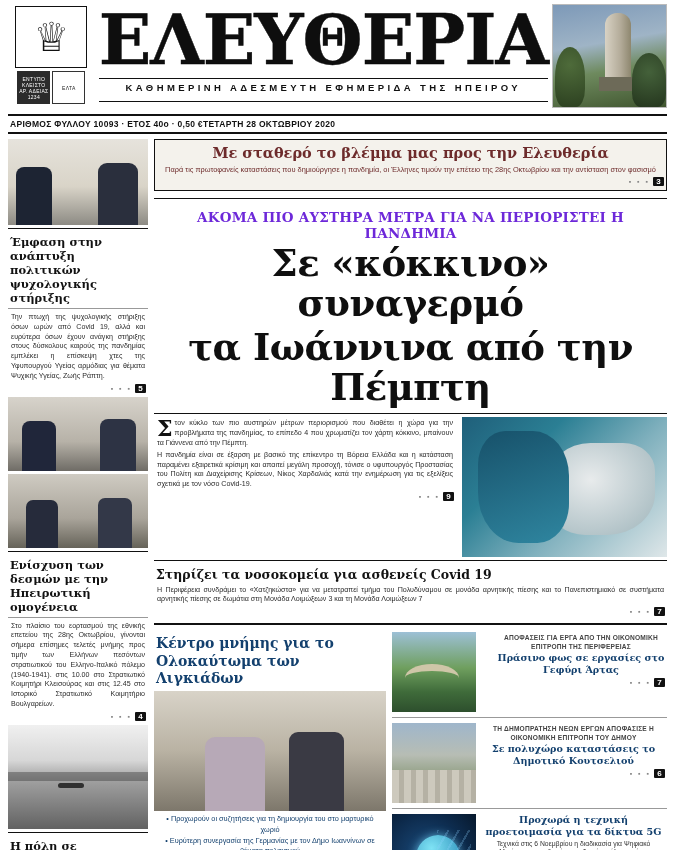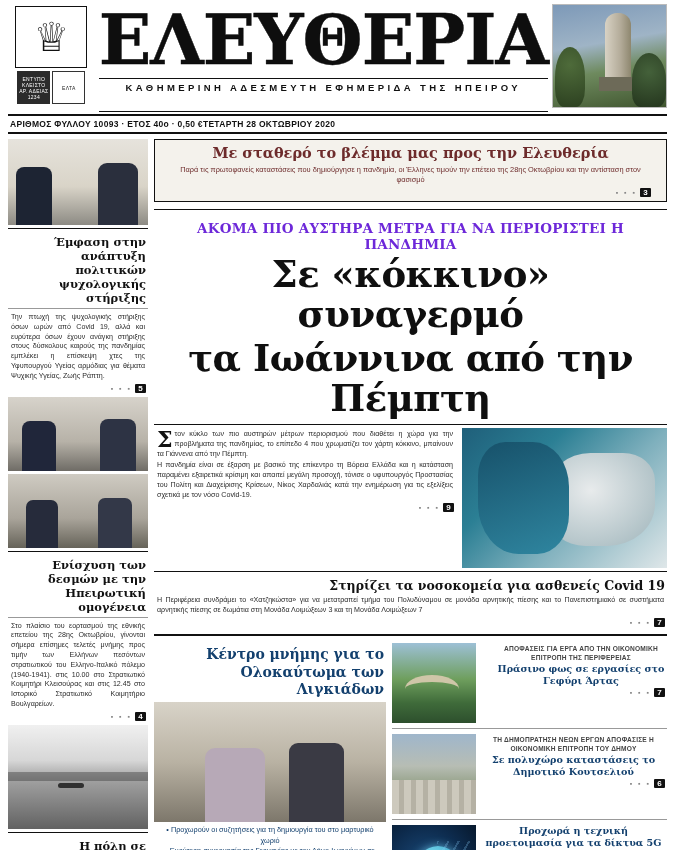--- a/index.html
+++ b/index.html
@@ -55,21 +55,21 @@
     line-height: 72px;
     letter-spacing: -1px;
     color: #0e0e0e;
     text-align: center;
     -webkit-text-stroke: 0.4px #000;
   }
   .subtitle-bar {
     margin: 2px auto 0;
     border-top: 1.5px solid #111;
     border-bottom: 1.5px solid #111;
-    padding: 3px 0 18px;
+    padding: 3px 0 8px;
     text-align: center;
     font-size: 9.5px;
     letter-spacing: 3.4px;
     font-weight: bold;
     color: #111;
   }
   .site-line {
     text-align: center;
     font-size: 8px;
     color: #222;
@@ -226,21 +226,21 @@
     background:#b7a9b7; border-radius: 10px 10px 0 0;
   }
   .ph-memorial:after {
     content:""; position:absolute; right:18%; bottom:0; width:24%; height:66%;
     background:#3a3a44; border-radius: 9px 9px 0 0;
   }
   .small-h {
     font-family: "DejaVu Serif", serif;
     font-weight: bold;
     font-size: 11.5px;
-    text-align: right;
+    text-align: left;
     line-height: 1.22;
     color: #121212;
     padding: 3px 2px 1px;
   }
   .body-text {
     font-size: 7.1px;
     line-height: 1.38;
     color: #2a2a2a;
     text-align: justify;
     padding: 2px 3px 0;
@@ -256,21 +256,21 @@
   .page-ref .dots { letter-spacing: 2px; color: #888; font-size: 7px; }
   .page-ref .num {
     background: #111; color: #fff; font-size: 8px;
     padding: 0 3px; border-radius: 1px; min-width: 11px; text-align: center;
   }
 
   
   .promo {
     border: 1px solid #111;
     background: #f4f2ec;
-    padding: 5px 13px 4px;
+    padding: 5px 0 4px;
   }
   .promo h3 {
     font-family: "DejaVu Serif", serif;
     font-size: 14.5px; color: #6d2b2b; text-align: center; font-weight: bold;
     line-height: 1.15;
   }
   .promo p {
     font-size: 7.4px; color: #6d2b2b; text-align: center;
     line-height: 1.45; padding-top: 3px;
   }

